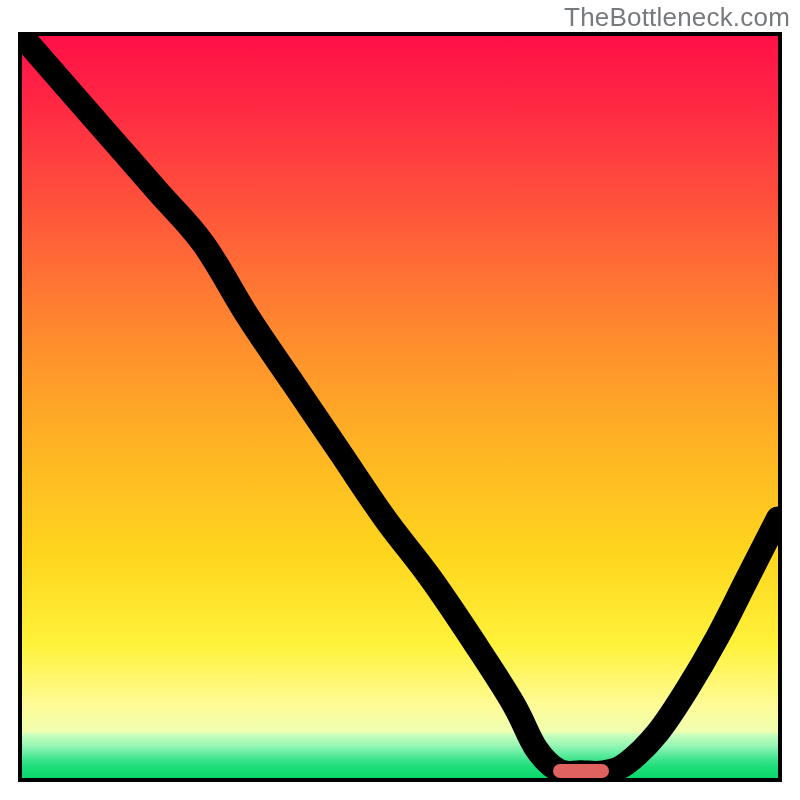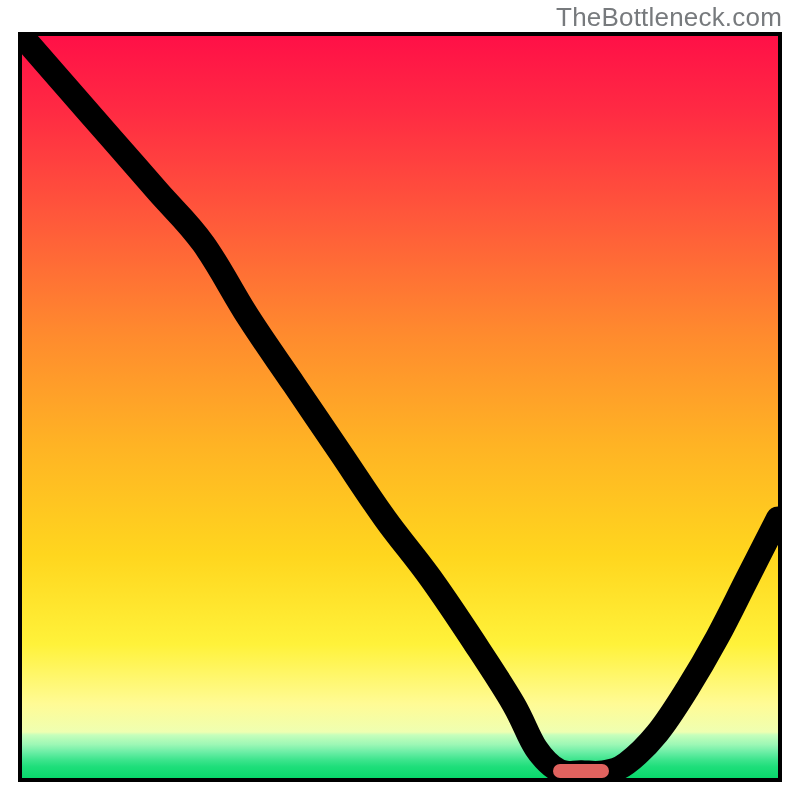--- a/index.html
+++ b/index.html
@@ -12,21 +12,21 @@
     font-family: Arial, Helvetica, sans-serif;
   }
   .wrap {
     position: relative;
     width: 800px;
     height: 800px;
   }
   .watermark {
     position: absolute;
     top: 2px;
-    right: 18px;
+    right: 10px;
     font-size: 26px;
     font-weight: 500;
     color: #777a7d;
     user-select: none;
     letter-spacing: 0.2px;
   }
   
   .plot {
     position: absolute;
     left: 18px;

